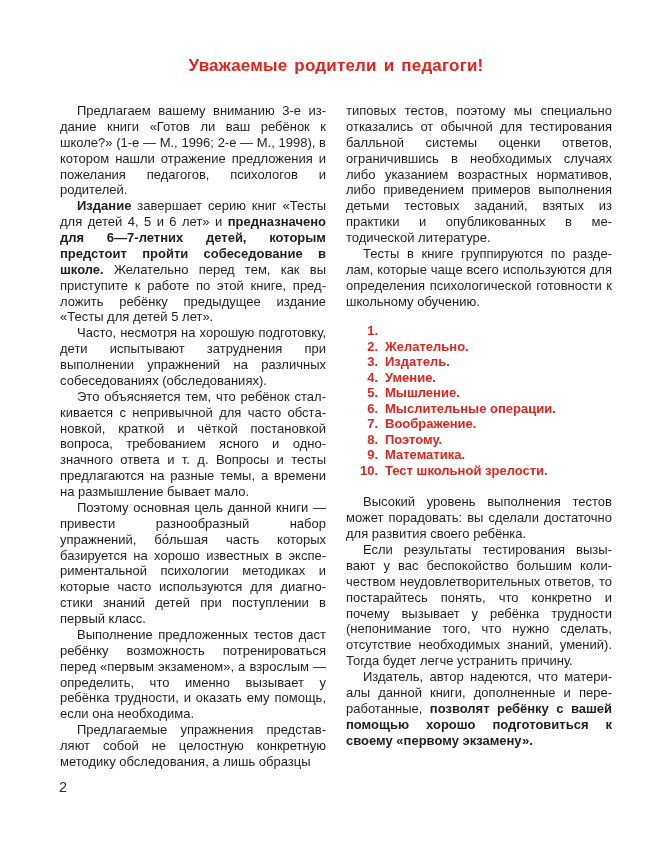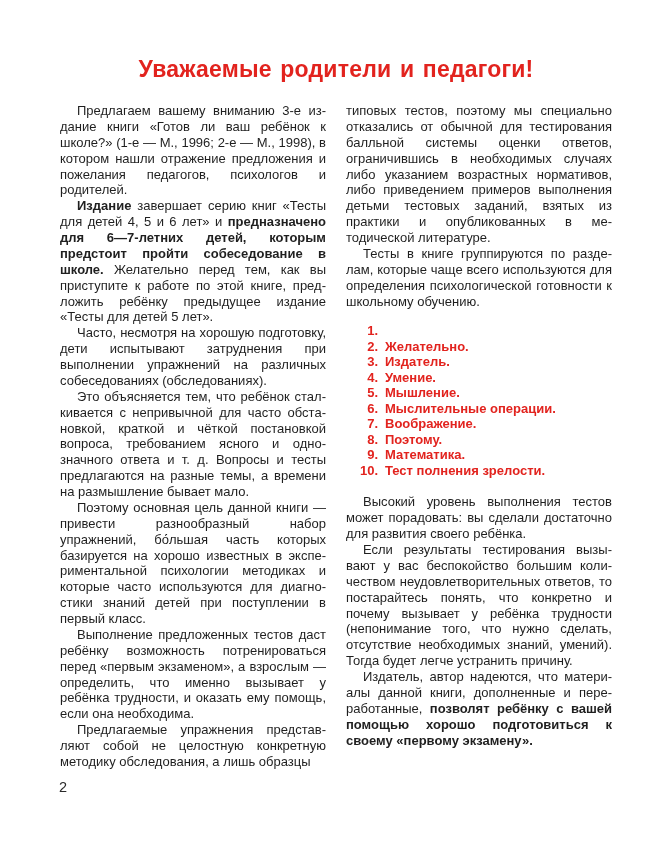--- a/index.html
+++ b/index.html
@@ -9,21 +9,21 @@
     font-family: "Liberation Sans", sans-serif;
     color: #1f1f1f;
   }
   .page { position: absolute; top: 0; left: 0; width: 650px; height: 856px; overflow: hidden; }
 
   .heading {
     position: absolute;
     top: 56px; left: 60px; width: 552px;
     margin: 0;
     text-align: center;
-    font-size: 23px;
+    font-size: 17px;
     font-weight: bold;
     color: #e2231e;
     word-spacing: 2px;
     letter-spacing: 0.2px;
   }
 
   .columns {
     position: absolute;
     top: 103px; left: 60px; width: 552px;
     display: flex;
@@ -116,21 +116,21 @@
           <li class="list-row">
             <span class="list-num">8.</span>
             <span class="list-label">Поэтому.</span>
           </li>
           <li class="list-row">
             <span class="list-num">9.</span>
             <span class="list-label">Математика.</span>
           </li>
           <li class="list-row">
             <span class="list-num">10.</span>
-            <span class="list-label">Тест полнения зрелости.</span>
+            <span class="list-label">Тест школьной зрелости.</span>
           </li>
         </ol>
 
       <div>
           <p class="para"><span>Высокий уровень выполнения тестов может порадовать: вы сделали доста­точно для развития своего ребёнка.</span></p>
           <p class="para"><span>Если результаты тестирования вызы­вают у вас беспокойство большим коли­чеством неудовлетворительных ответов, то постарайтесь понять, что конкретно и почему вызывает у ребёнка трудности (непонимание того, что нужно сделать, отсутствие необходимых знаний, уме­ний). Тогда будет легче устранить при­чину.</span></p>
           <p class="para"><span>Издатель, автор надеются, что матери­алы данной книги, дополненные и пере­работанные, </span><span class="bold">позволят ребёнку с ва­шей помощью хорошо подгото­виться к своему «первому экзамену».</span></p>
         </div>
     </div>
 

